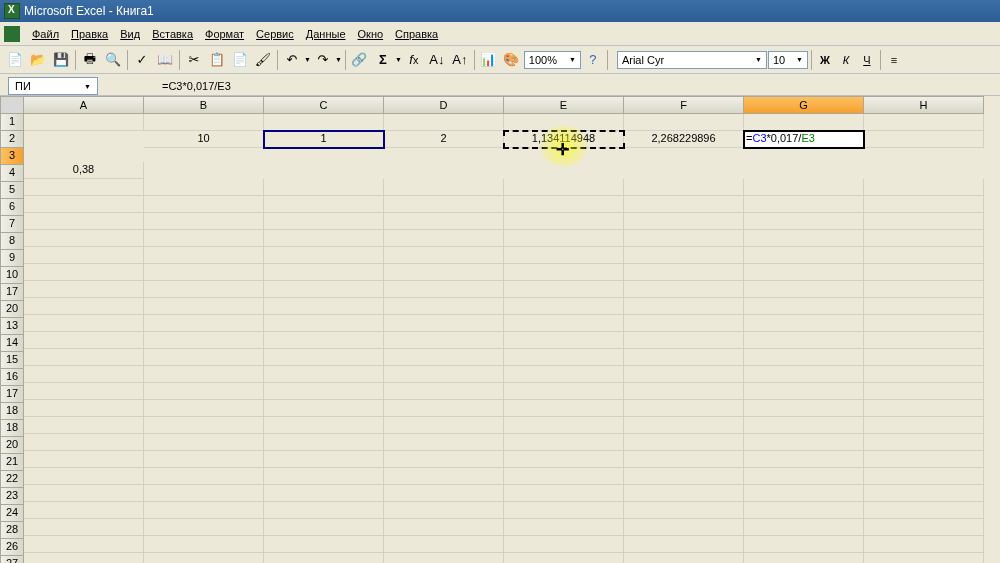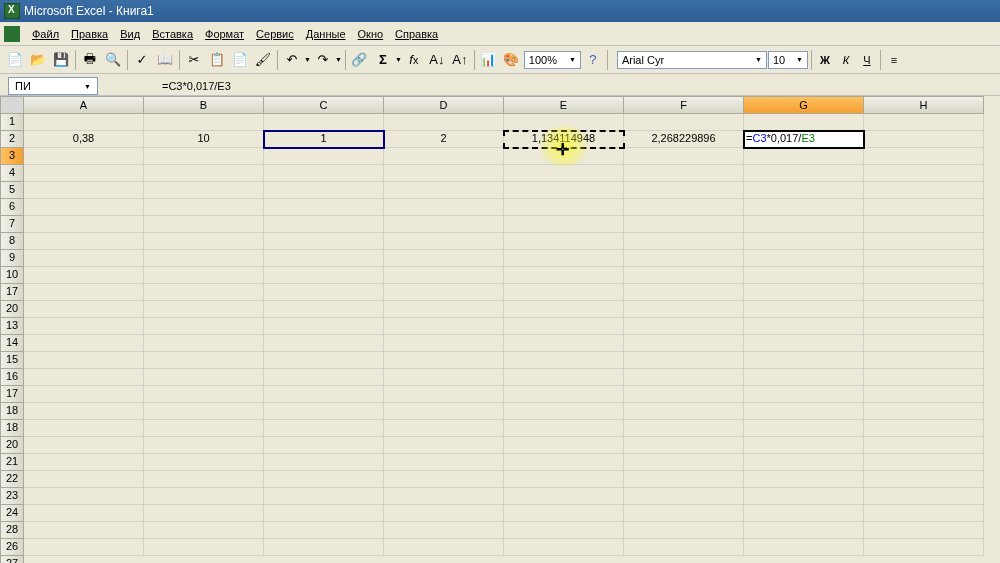--- a/index.html
+++ b/index.html
@@ -355,21 +355,21 @@
         <div class="cell" style="width: 120px;"></div>
         <div class="cell" style="width: 120px;"></div>
         <div class="cell" style="width: 120px;"></div>
         <div class="cell" style="width: 120px;"></div>
         <div class="cell" style="width: 120px;"></div>
         <div class="cell" style="width: 120px;"></div>
         <div class="cell" style="width: 120px;"></div>
         <div class="cell" style="width: 120px;"></div>
       </div>
       <div class="cell-row">
-        <div class="cell" style="width: 120px;">0,38</div>
+        <div class="cell" style="width: 120px; margin-top: 31px;">0,38</div>
         <div class="cell" style="width: 120px;">10</div>
         <div class="cell selected" style="width: 120px;">1</div>
         <div class="cell" style="width: 120px;">2</div>
         <div class="cell marching" style="width: 120px;">1,134114948</div>
         <div class="cell" style="width: 120px;">2,268229896</div>
         <div class="cell edit-cell" style="width: 120px;"><span>=</span><span class="formula-color-c">C3</span><span>*0,017/</span><span class="formula-color-e">E3</span></div>
         <div class="cell" style="width: 120px;"></div>
       </div>
       <div class="cell-row">
         <div class="cell" style="width: 120px;"></div>

